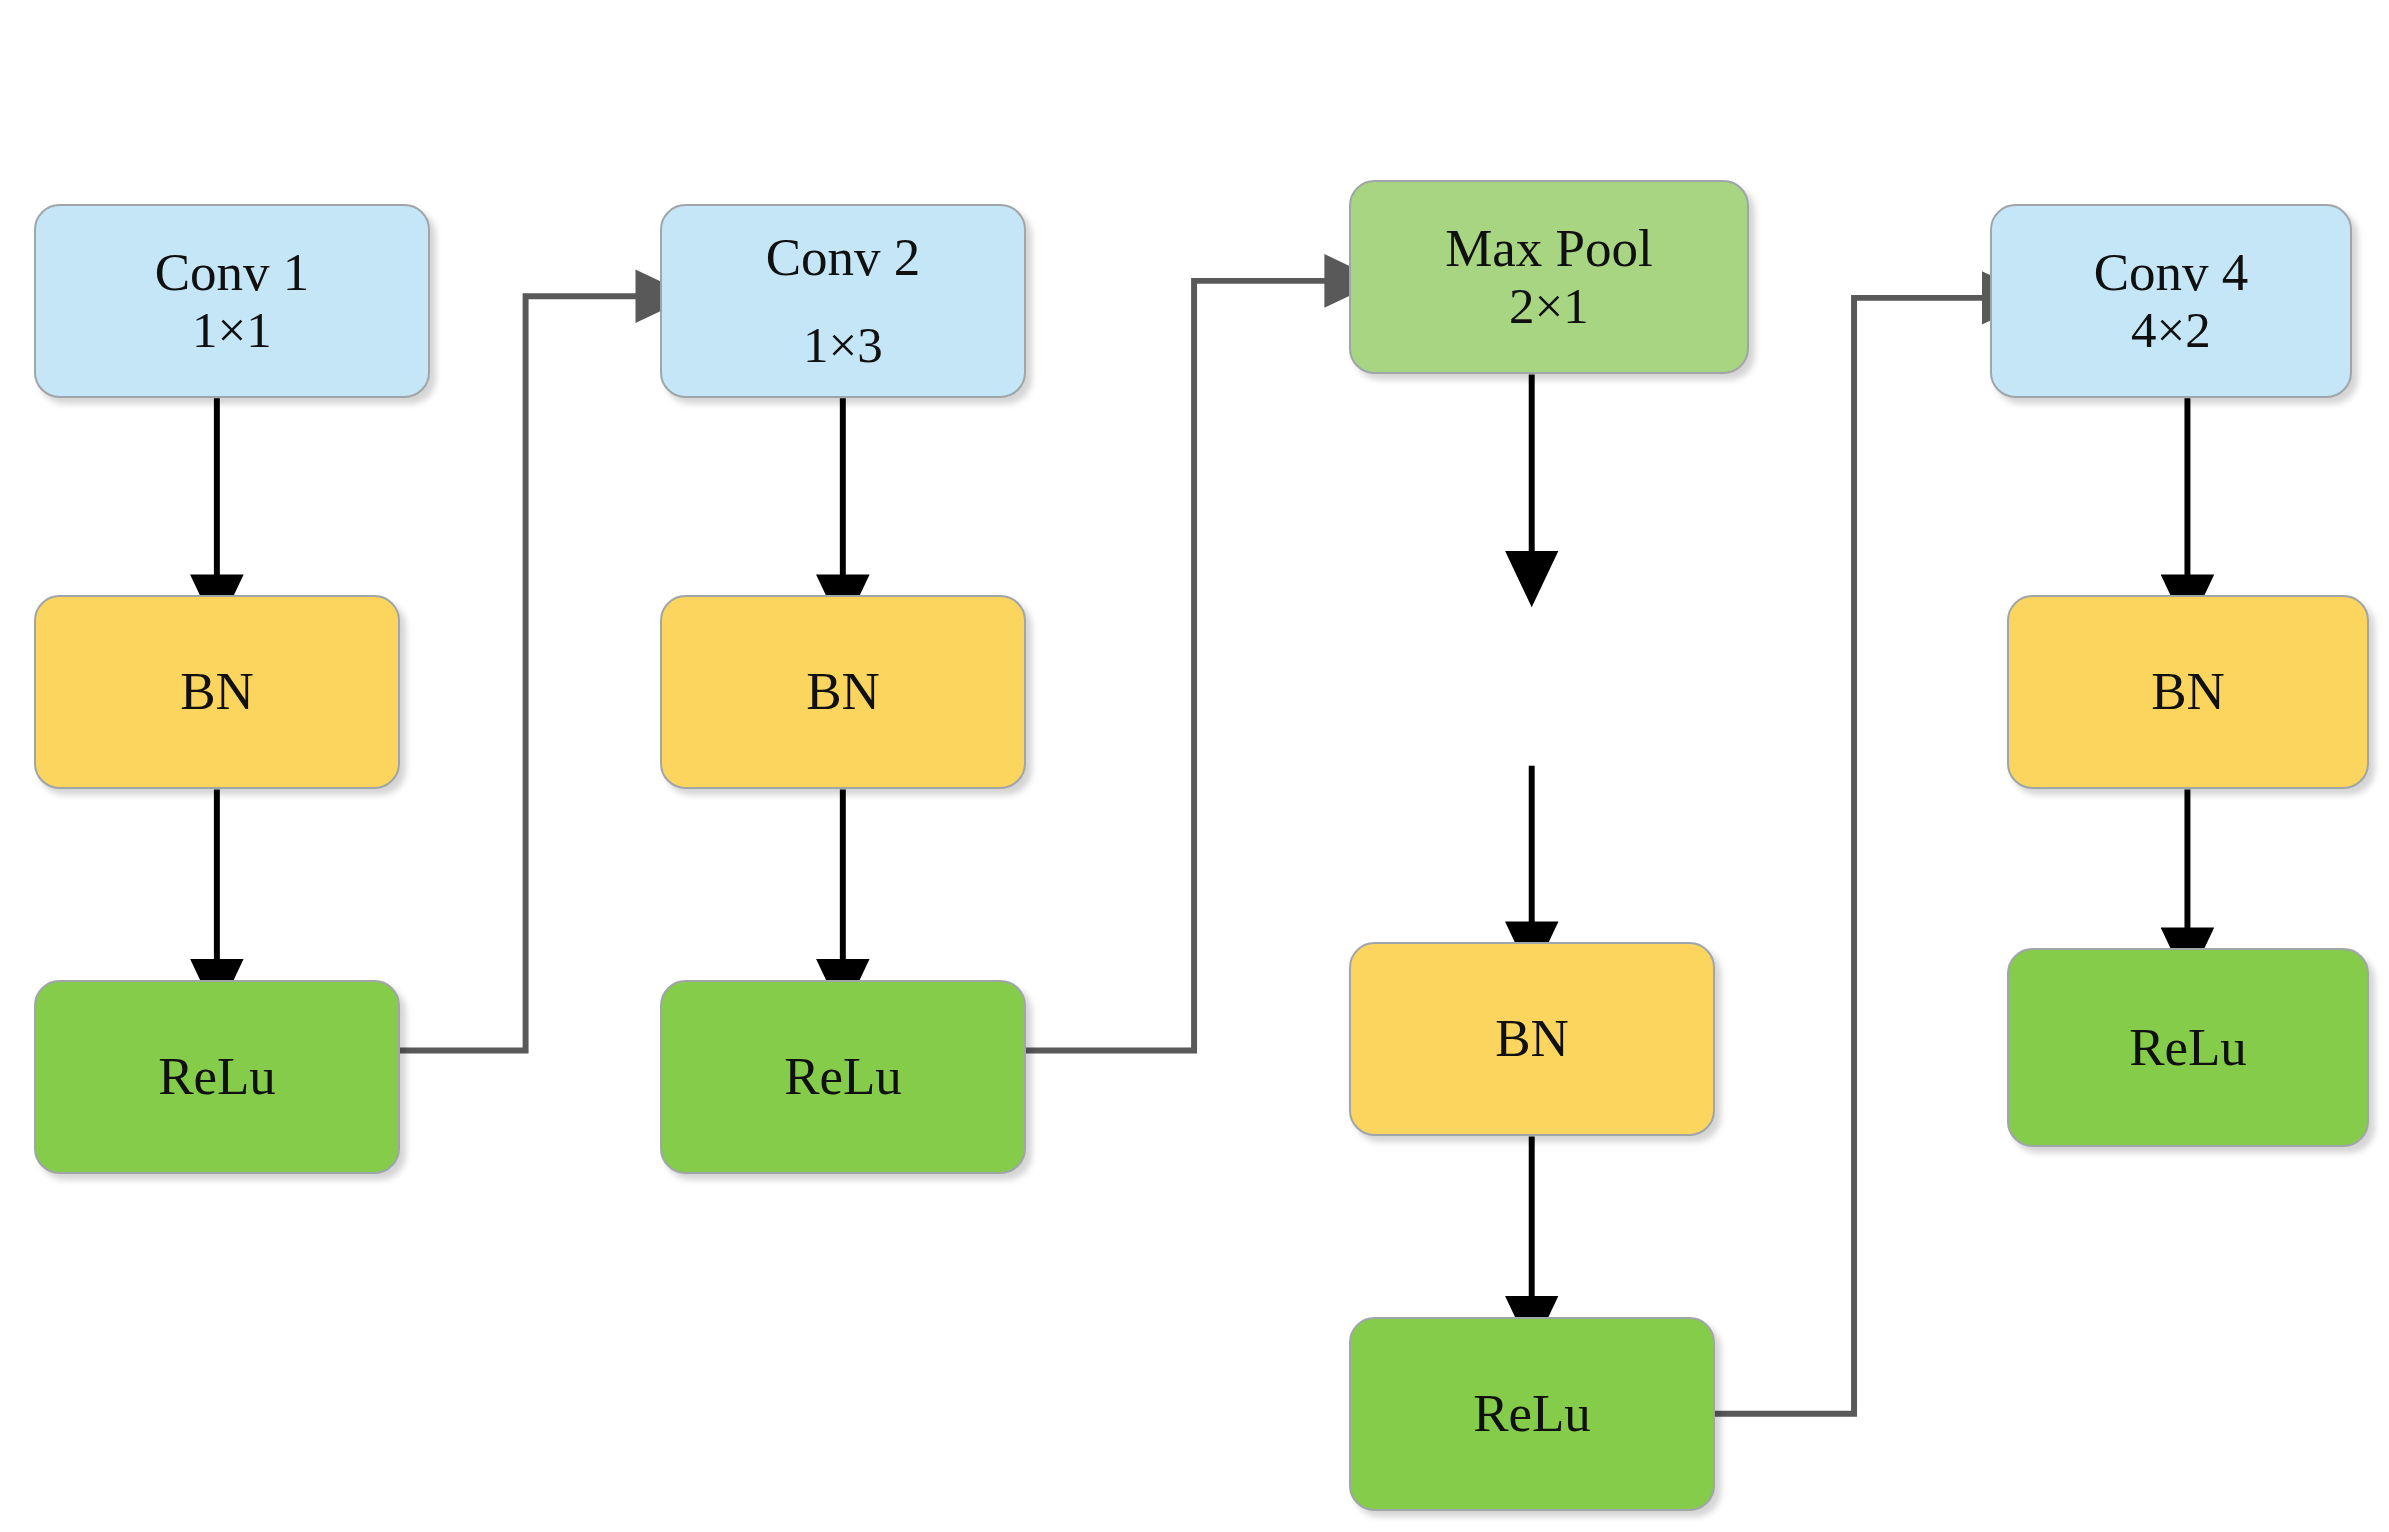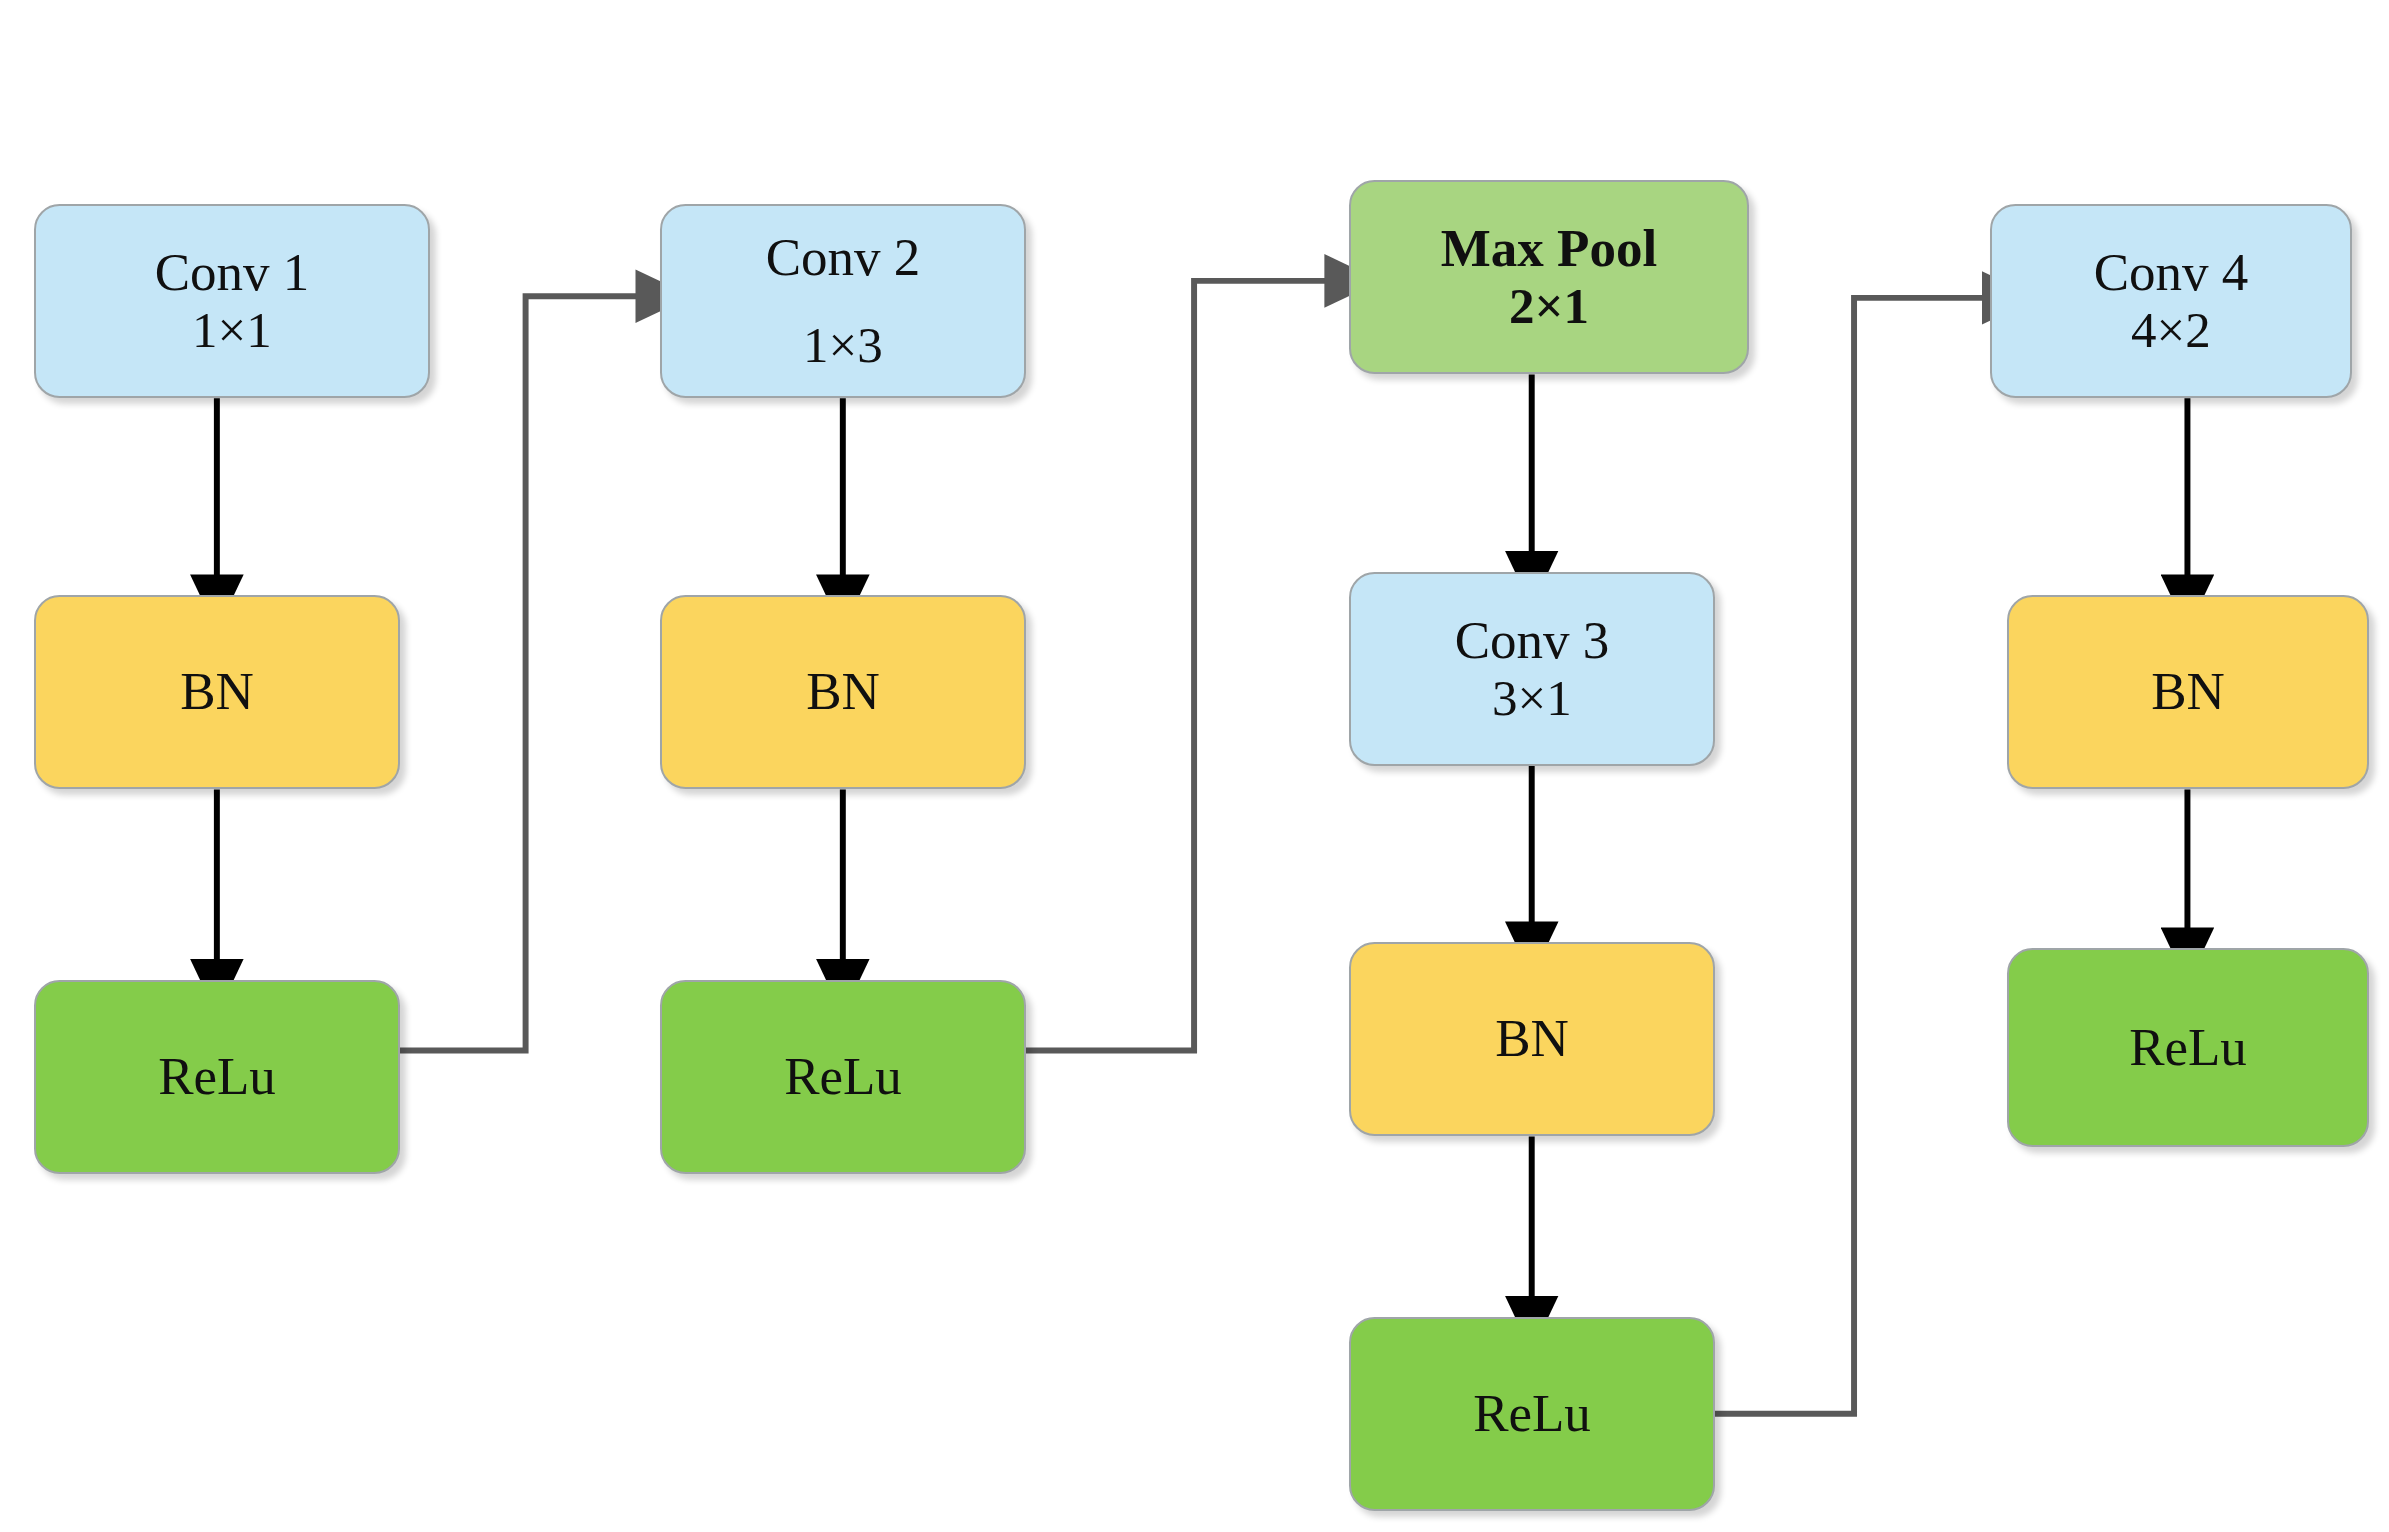--- a/index.html
+++ b/index.html
@@ -110,27 +110,23 @@
     <span>Conv 2</span>
     <span class="l2">1×3</span>
   </div>
   <div class="node n-yellow" style="left:660px; top:595px;  width:366px; height:194px;">
     <span>BN</span>
   </div>
   <div class="node n-green" style="left:660px; top:980px; width:366px; height:194px;">
     <span>ReLu</span>
   </div>
 
-  <div class="node n-green-light" style="left:1349px; top:180px;  width:400px; height:194px;font-weight:bold;">
+  <div class="node n-green-light" style="left:1349px; top:180px;  width:400px; height:194px;">
     <span>Max Pool</span>
     <span class="l2">2×1</span>
-  </div>
-  <div class="node n-blue" style="left:1349px; top:572px;  width:366px; height:194px;">
-    <span>Conv 3</span>
-    <span class="l2">3×1</span>
   </div>
   <div class="node n-yellow" style="left:1349px; top:942px; width:366px; height:194px;">
     <span>BN</span>
   </div>
   <div class="node n-green" style="left:1349px; top:1317px; width:366px; height:194px;">
     <span>ReLu</span>
   </div>
 
   <div class="node n-blue" style="left:1990px; top:204px;  width:362px; height:194px;">
     <span>Conv 4</span>

